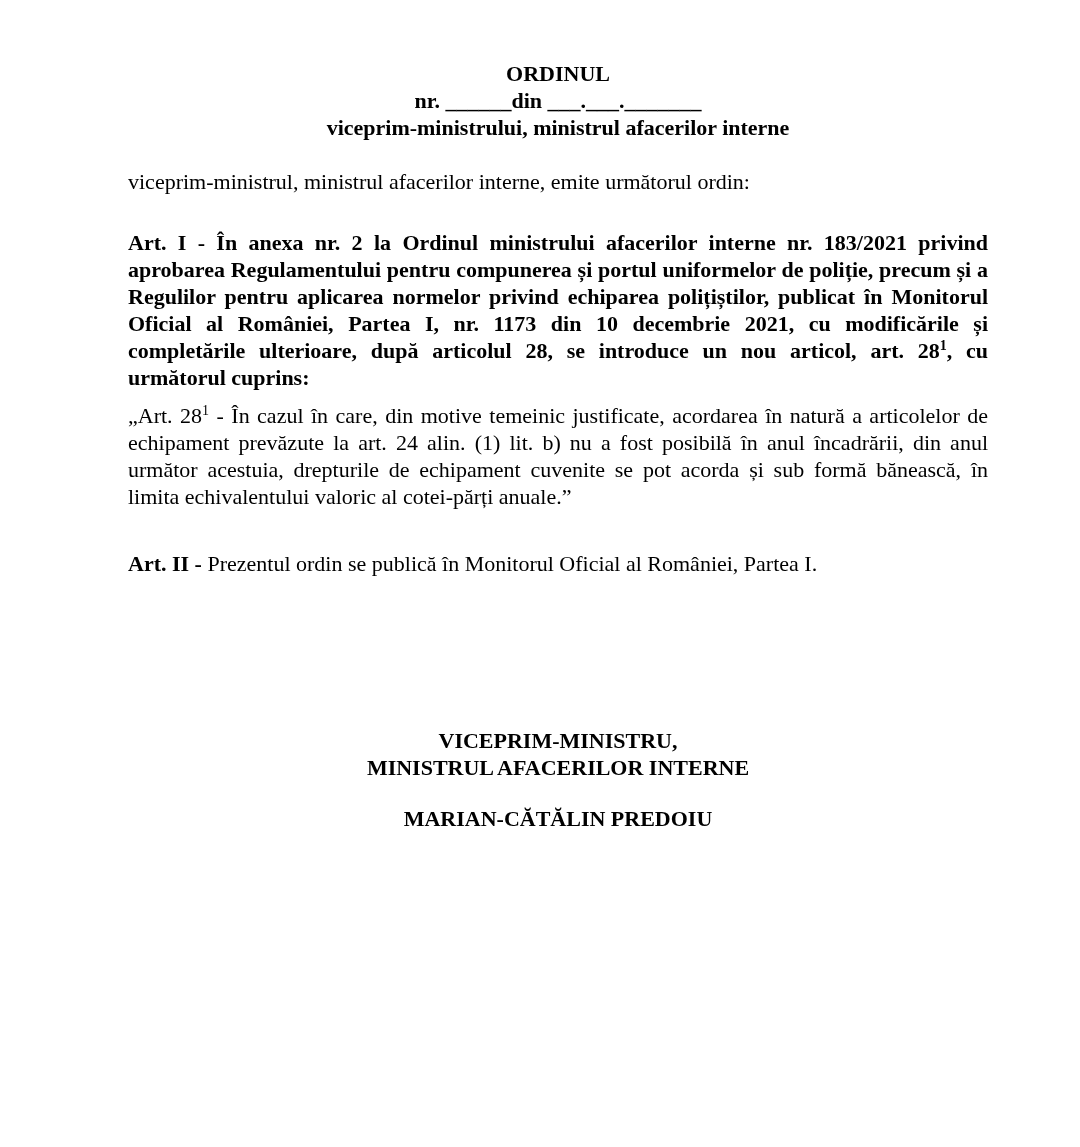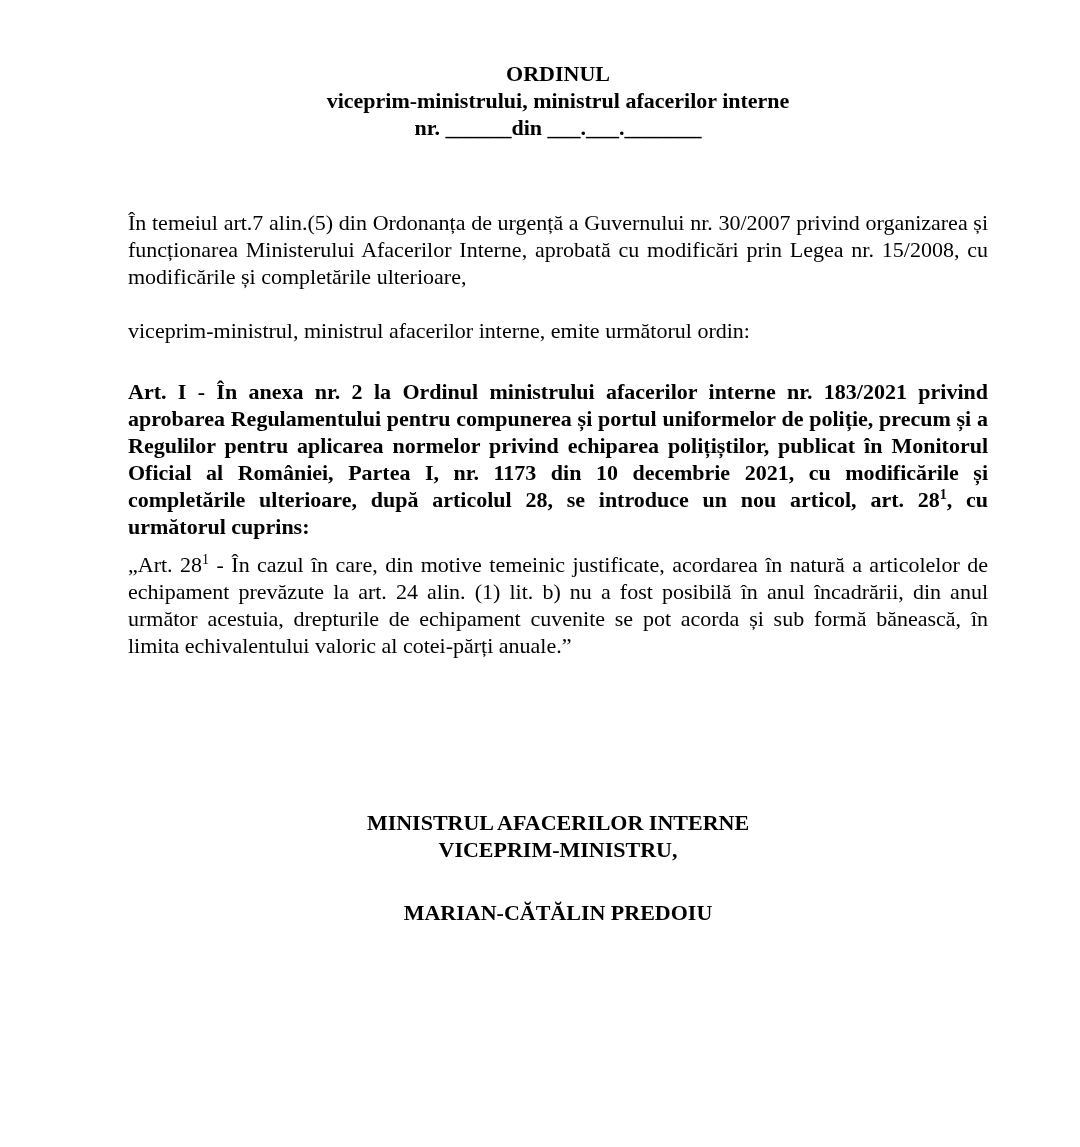--- a/index.html
+++ b/index.html
@@ -56,46 +56,46 @@
     vertical-align: super;
   }
   .signature {
     margin-top: 150px;
     text-align: center;
     font-weight: bold;
     font-size: 22px;
     line-height: 27px;
   }
   .signer-name {
-    margin-top: 36px;
+    margin-top: 24px;
   }
 </style>
 </head>
 <body>
 
 <div class="page">
 
   <header class="doc-header">
     <div class="h-line">ORDINUL</div>
+    <div class="h-line">nr. ______din ___.___._______</div>
     <div class="h-line">viceprim-ministrului, ministrul afacerilor interne</div>
-    <div class="h-line">nr. ______din ___.___._______</div>
   </header>
 
   <section class="doc-body">
 
-    <p class="para justify preamble">În temeiul art.7 alin.(5) din Ordonanța de urgență a Guvernului nr. 30/2007 privind organizarea și funcționarea Ministerului Afacerilor Interne, aprobată cu modificări prin Legea nr. 15/2008, cu modificările și completările ulterioare,</p>
 
     <p class="para issuer">viceprim-ministrul, ministrul afacerilor interne, emite următorul ordin:</p>
 
     <p class="para justify bold article-1"><span>Art. I - În anexa nr. 2 la Ordinul ministrului afacerilor interne nr. 183/2021 privind aprobarea Regulamentului pentru compunerea și portul uniformelor de poliție, precum și a Regulilor pentru aplicarea normelor privind echiparea polițiștilor, publicat în Monitorul Oficial al României, Partea I, nr. 1173 din 10 decembrie 2021, cu modificările și completările ulterioare, după  articolul 28, se introduce un nou articol, art. 28</span><sup class="art-sup">1</sup><span>, cu următorul cuprins:</span></p>
 
     <p class="para justify quoted"><span>„Art. 28</span><sup class="art-sup">1</sup><span> - În cazul în care, din motive temeinic justificate, acordarea în natură a articolelor de echipament prevăzute la art. 24 alin. (1) lit. b) nu a fost posibilă în anul încadrării, din anul următor acestuia, drepturile de echipament cuvenite se pot acorda și sub formă bănească, în limita echivalentului valoric al cotei-părți anuale.”</span></p>
 
+    <p class="para article-2"><span class="bold">Art. II - </span><span>Prezentul ordin se publică în Monitorul Oficial al României, Partea I.</span></p>
 
   </section>
 
   <footer class="signature">
+    <div>VICEPRIM-MINISTRU,</div>
     <div>MINISTRUL AFACERILOR INTERNE</div>
-    <div>VICEPRIM-MINISTRU,</div>
     <div class="signer-name">MARIAN-CĂTĂLIN PREDOIU</div>
   </footer>
 
 </div>
 
 </body></html>

